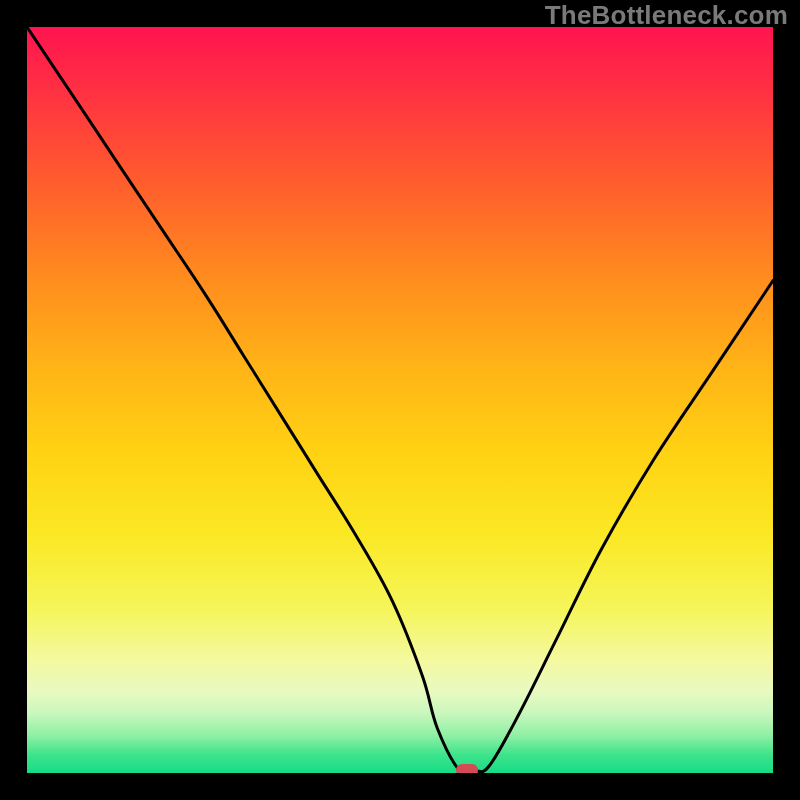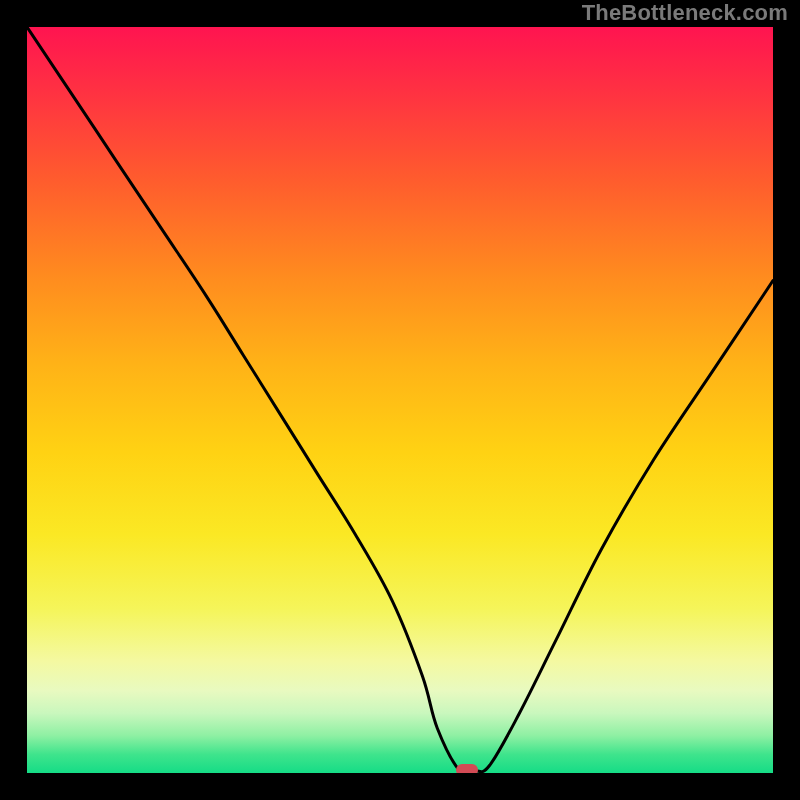--- a/index.html
+++ b/index.html
@@ -14,21 +14,21 @@
     position: relative;
     width: 800px;
     height: 800px;
     background: #000;
   }
   .watermark {
     position: absolute;
     top: 0;
     right: 12px;
     font-family: Arial, Helvetica, sans-serif;
-    font-size: 22px;
+    font-size: 26px;
     font-weight: bold;
     color: #7a7a7a;
     letter-spacing: 0.2px;
     z-index: 10;
   }
   .plot-area {
     position: absolute;
     left: 27px;
     top: 27px;
     width: 746px;

